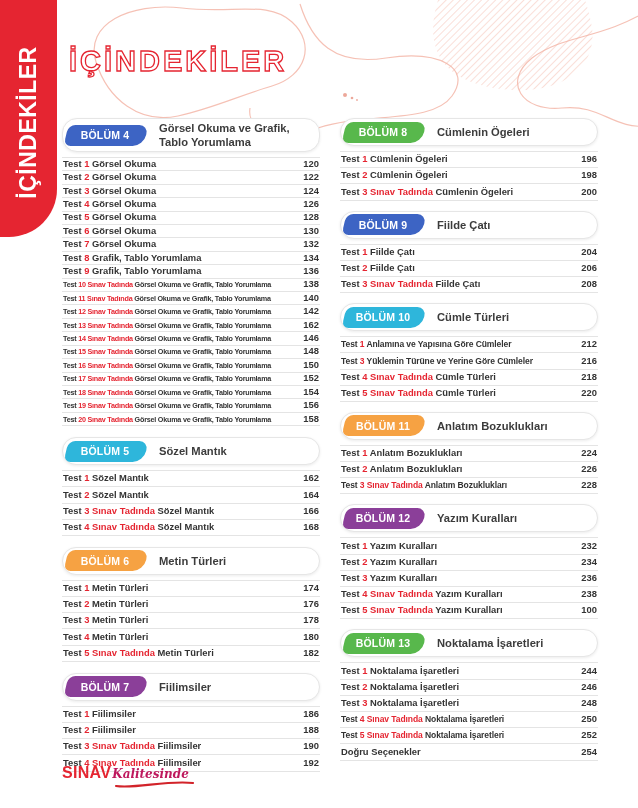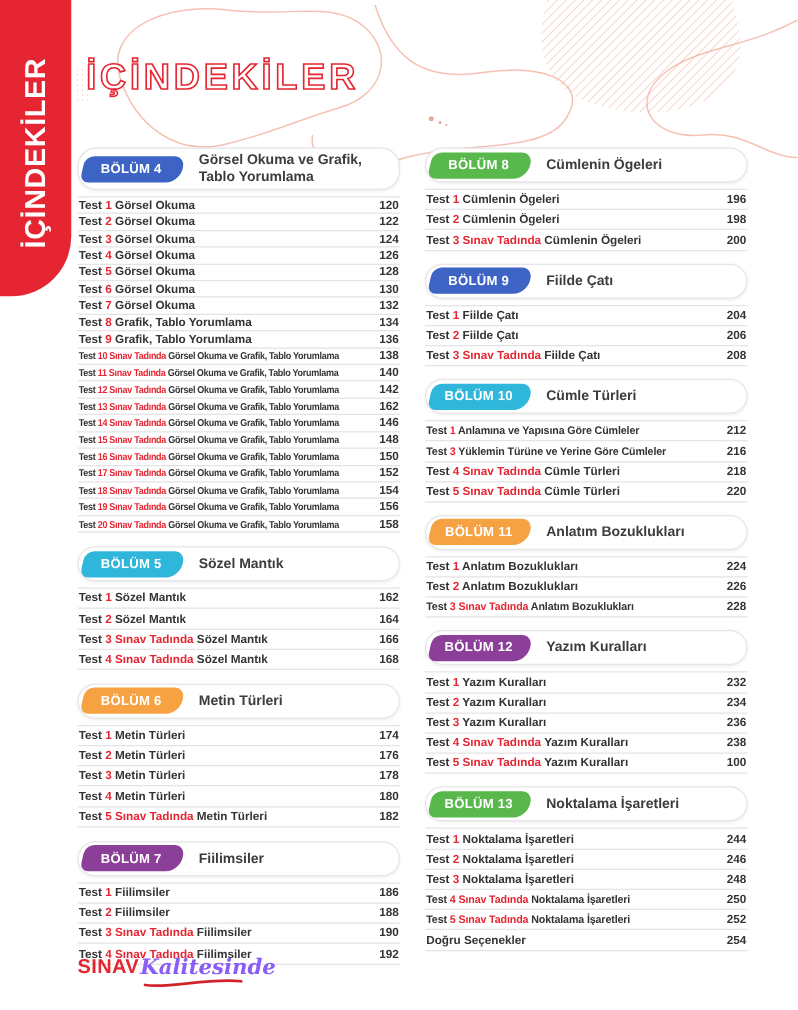--- a/index.html
+++ b/index.html
@@ -91,21 +91,21 @@
   .footer-logo {
     position:absolute; left:62px; top:764px; z-index:1;
     display:flex; align-items:center;
   }
   .logo-sinav {
     color:var(--accent); font-weight:900; font-size:16px; letter-spacing:.3px;
   }
   .logo-kalite-wrap { position:relative; margin-left:1px; }
   .logo-kalite {
     font-family:"DejaVu Serif", serif; font-style:italic; font-weight:700;
-    font-size:17px; color:#8b5cf6;
+    font-size:12px; color:#be185d;
   }
   .logo-swoosh { position:absolute; left:2px; bottom:-8px; }
 </style>
 </head>
 <body>
 
 <div class="page">
 
   <svg class="deco" width="638" height="150" viewBox="0 0 638 150">
     <defs>

